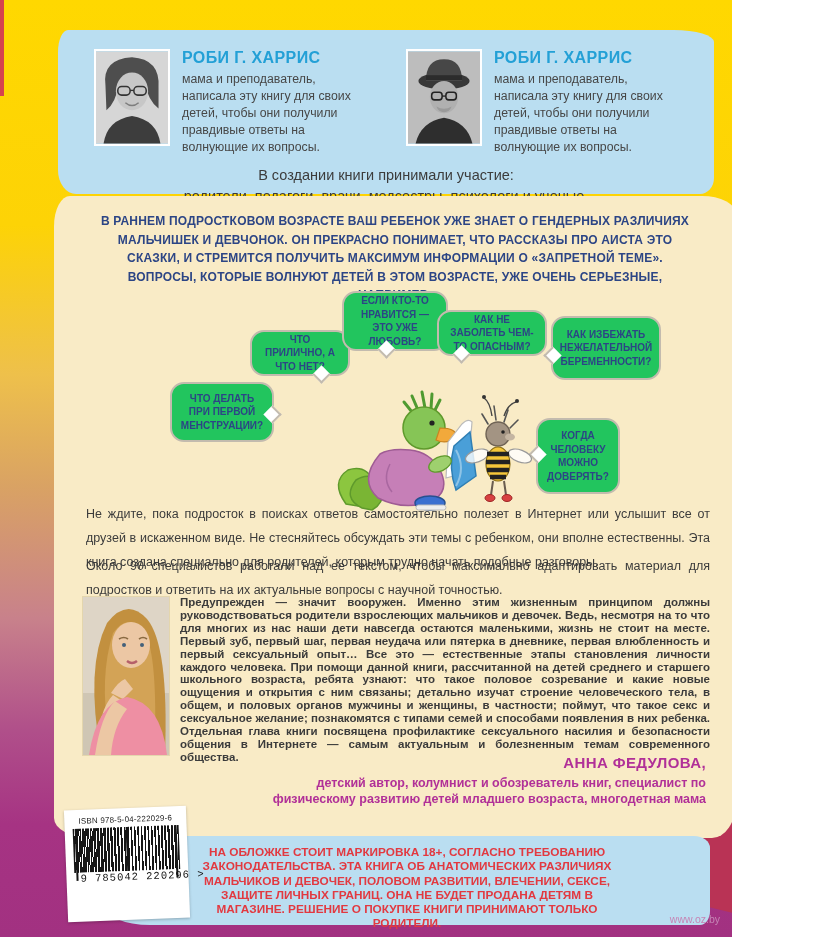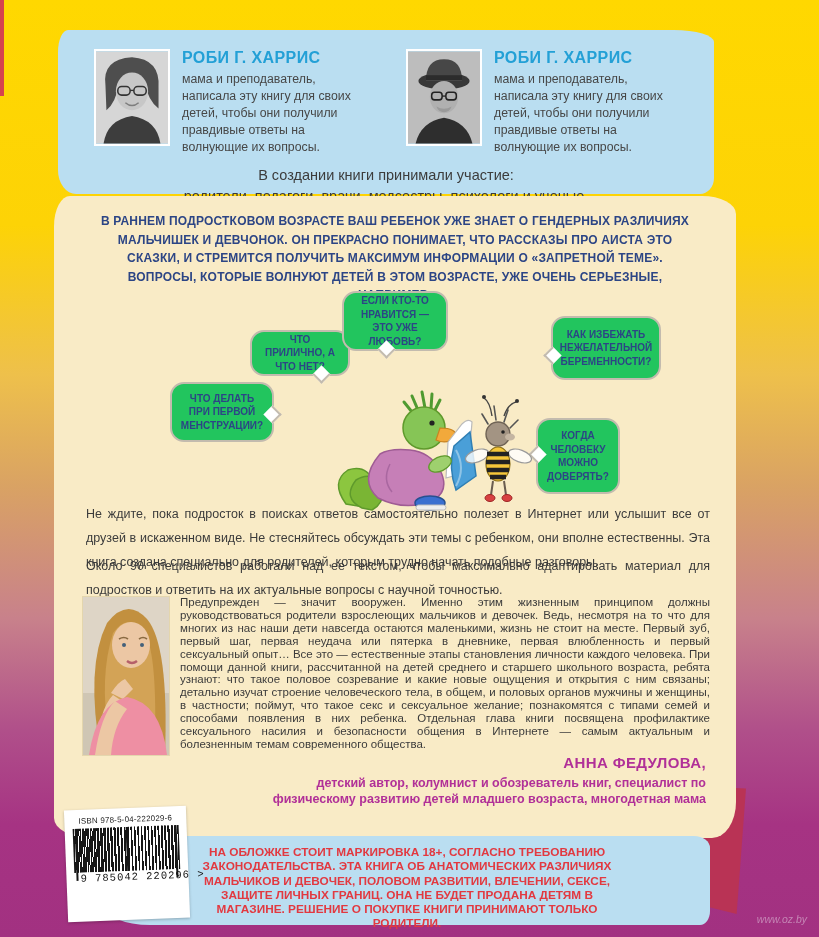--- a/index.html
+++ b/index.html
@@ -1,17 +1,17 @@
 <!DOCTYPE html>
 <html lang="ru"><head>
 <meta charset="utf-8">
 <style>
   html,body{margin:0;padding:0;}
   body{font-family:"Liberation Sans",sans-serif;}
-  .page{position:relative;width:819px;height:937px;overflow:hidden;
+  .page{position:relative;width:732px;height:937px;overflow:hidden;
     background:linear-gradient(180deg,#ffd800 0%,#fdd306 24%,#eec04b 40%,#d9a264 52%,#c8818b 66%,#b04f8a 78%,#a63383 88%,#a23181 100%);}
   .edge-strip{position:absolute;left:0;top:0;width:4px;height:96px;background:#d6434e;}
   .page-fold{position:absolute;left:668px;top:786px;width:78px;height:128px;background:#b93355;
     clip-path:polygon(30% 0%,100% 2%,88% 100%,48% 94%);z-index:1;}
   
   .authors-panel{position:absolute;left:58px;top:30px;width:656px;height:164px;background:#badef1;
     border-radius:10px 40px 14px 18px / 22px 12px 16px 24px;z-index:2;}
   .authors-row{display:flex;justify-content:center;gap:40px;padding-top:19px;}
   .author{display:flex;gap:12px;width:272px;}
   .author-photo{width:76px;height:97px;border:2px solid #fff;box-sizing:border-box;flex:none;}
@@ -38,21 +38,21 @@
   .b5{left:116px;top:186px;width:104px;height:60px;}
   .b5::after{right:-7px;top:24px;border-top:2px solid #c3bbae;border-right:2px solid #c3bbae;}
   .b6{left:482px;top:222px;width:84px;height:76px;}
   .b6::after{left:-7px;top:28px;border-left:2px solid #c3bbae;border-bottom:2px solid #c3bbae;}
   .characters{position:absolute;left:274px;top:190px;width:218px;height:128px;}
   .para{position:absolute;left:32px;right:26px;margin:0;font-size:12.5px;line-height:24px;
     color:#3b3b3b;text-align:justify;}
   .p1{top:306px;} .p2{top:358px;}
   .review{position:absolute;top:400px;left:28px;right:26px;display:flex;gap:10px;}
   .reviewer-photo{width:86px;height:158px;flex:none;border:1px solid #e4d6ad;}
-  .review-text{margin:0;font-size:11.5px;line-height:12.9px;color:#3b3b3b;text-align:justify;}
+  .review-text{margin:0;font-size:11.5px;line-height:12.9px;color:#3b3b3b;text-align:justify;font-weight:bold;}
   .review-author{position:absolute;top:558px;right:30px;margin:0;font-weight:bold;font-size:15px;
     letter-spacing:.4px;color:#b13098;}
   .review-credentials{position:absolute;top:579px;right:30px;width:470px;margin:0;text-align:right;
     font-weight:bold;font-size:12.5px;line-height:16px;color:#b13098;}
   
   .warning-panel{position:absolute;left:104px;top:836px;width:606px;height:89px;background:#badef1;
     border-radius:12px 16px 10px 46px / 18px 12px 14px 20px;z-index:2;}
   .warning-text{max-width:412px;margin:9px auto 0;text-align:center;font-weight:bold;
     font-size:11.8px;line-height:14.3px;color:#e23940;}
   
@@ -61,21 +61,21 @@
     padding:7px 8px 0;box-sizing:border-box;text-align:center;}
   .isbn-label{font-size:8px;color:#1d1d1d;letter-spacing:.2px;white-space:nowrap;}
   .bars{position:relative;height:44px;margin-top:3px;
     background:
       repeating-linear-gradient(90deg,#161616 0 1.6px,transparent 1.6px 3.4px),
       repeating-linear-gradient(90deg,#fff 0 2.3px,#161616 2.3px 3.3px);}
   .guard{position:absolute;top:0;width:2px;height:52px;background:#161616;}
   .g-left{left:2px;} .g-mid{left:50%;} .g-right{right:2px;}
   .barcode-digits{position:relative;margin:0 6px;background:#fff;font-family:"Liberation Mono",monospace;
     font-size:10.5px;letter-spacing:1px;color:#111;white-space:nowrap;}
-  .watermark{position:absolute;right:12px;bottom:12px;font-size:10.5px;color:#c585b5;z-index:3;font-style:italic;}
+  .watermark{position:absolute;right:12px;bottom:12px;font-size:10.5px;color:#c585b5;z-index:3;}
 </style>
 </head>
 <body>
 
 <div class="page">
   <div class="edge-strip"></div>
   <div class="page-fold"></div>
 
   <div class="authors-panel">
     <div class="authors-row">
@@ -118,20 +118,21 @@
       <div>В создании книги принимали участие:</div>
       <div>родители, педагоги, врачи, медсестры, психологи и ученые.</div>
     </div>
   </div>
 
   <div class="main-panel">
     <p class="intro">В РАННЕМ ПОДРОСТКОВОМ ВОЗРАСТЕ ВАШ РЕБЕНОК УЖЕ ЗНАЕТ О ГЕНДЕРНЫХ РАЗЛИЧИЯХ МАЛЬЧИШЕК И ДЕВЧОНОК. ОН ПРЕКРАСНО ПОНИМАЕТ, ЧТО РАССКАЗЫ ПРО АИСТА ЭТО СКАЗКИ, И СТРЕМИТСЯ ПОЛУЧИТЬ МАКСИМУМ ИНФОРМАЦИИ О «ЗАПРЕТНОЙ ТЕМЕ». ВОПРОСЫ, КОТОРЫЕ ВОЛНУЮТ ДЕТЕЙ В ЭТОМ ВОЗРАСТЕ, УЖЕ ОЧЕНЬ СЕРЬЕЗНЫЕ, НАПРИМЕР:</p>
 
     <div class="bubble b1">ЧТО ПРИЛИЧНО, А ЧТО НЕТ?</div>
     <div class="bubble b2">ЕСЛИ КТО-ТО НРАВИТСЯ — ЭТО УЖЕ ЛЮБОВЬ?</div>
+    <div class="bubble b3">КАК НЕ ЗАБОЛЕТЬ ЧЕМ-ТО ОПАСНЫМ?</div>
     <div class="bubble b4">КАК ИЗБЕЖАТЬ НЕЖЕЛАТЕЛЬНОЙ БЕРЕМЕННОСТИ?</div>
     <div class="bubble b5">ЧТО ДЕЛАТЬ ПРИ ПЕРВОЙ МЕНСТРУАЦИИ?</div>
     <div class="bubble b6">КОГДА ЧЕЛОВЕКУ МОЖНО ДОВЕРЯТЬ?</div>
 
     <svg class="characters" viewBox="0 0 218 128" xmlns="http://www.w3.org/2000/svg">
       <g>
         <path d="M18,118 Q2,96 20,84 Q38,78 46,96 Q48,112 30,120 Z" fill="#8cc63f" stroke="#5f9a2c" stroke-width="1.5"></path>
         <path d="M34,122 Q14,112 28,94 Q44,84 54,100 Q58,116 44,124 Z" fill="#7ab534" stroke="#5f9a2c" stroke-width="1.5"></path>
         <path d="M52,68 q-22,26 -2,44 q28,14 56,2 q16,-10 6,-30 q-10,-18 -30,-20 q-20,-2 -30,4 Z" fill="#c67fb7" stroke="#9f5c94" stroke-width="1.5"></path>
         <path d="M62,78 q-8,16 2,28" fill="none" stroke="#a967a0" stroke-width="1.5"></path>

